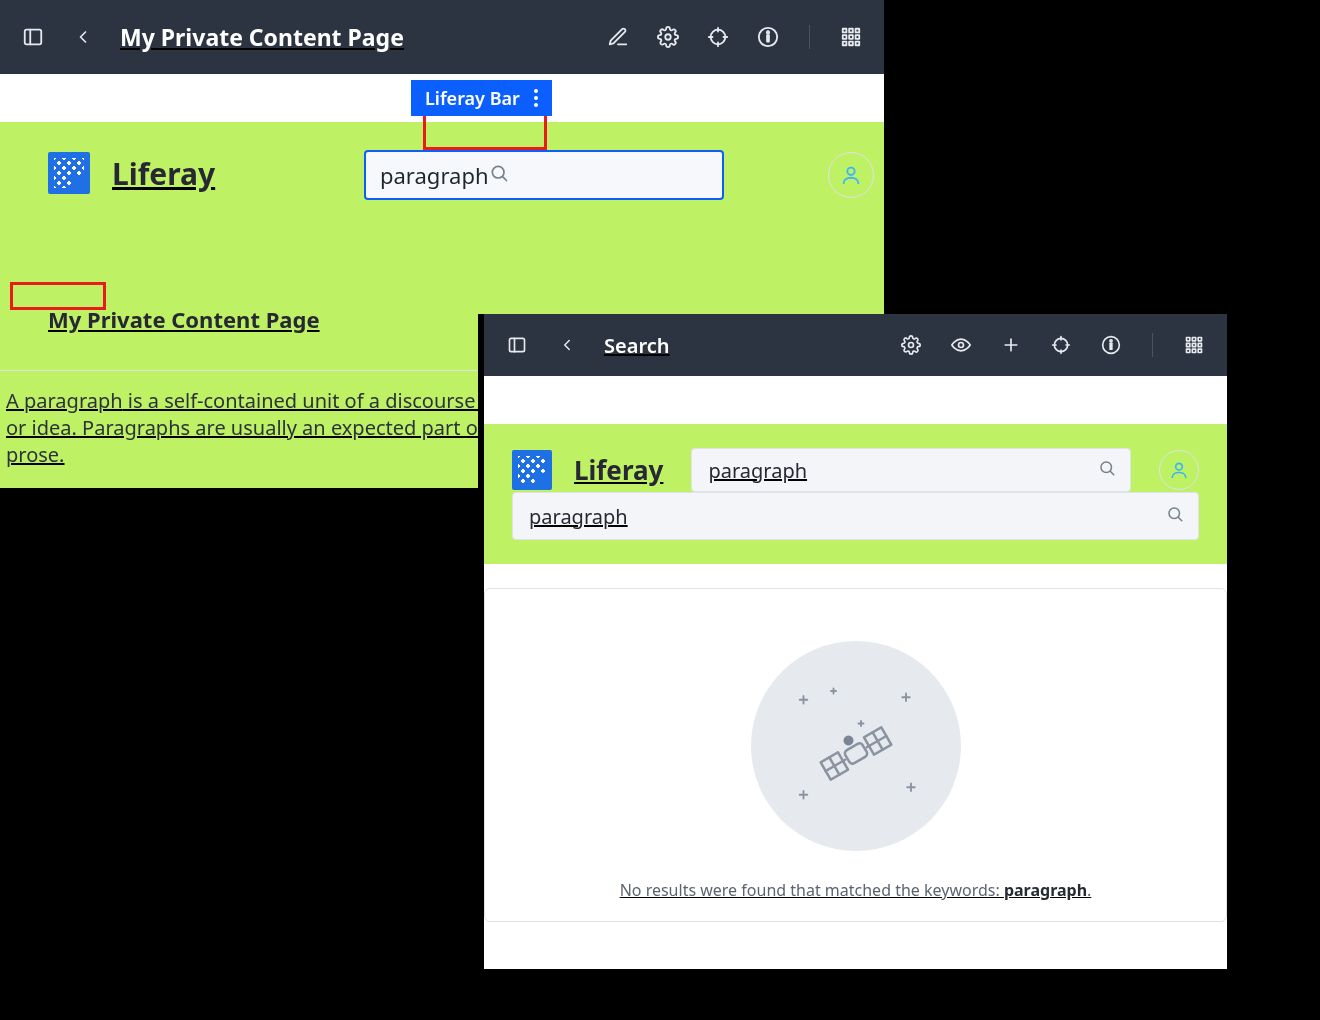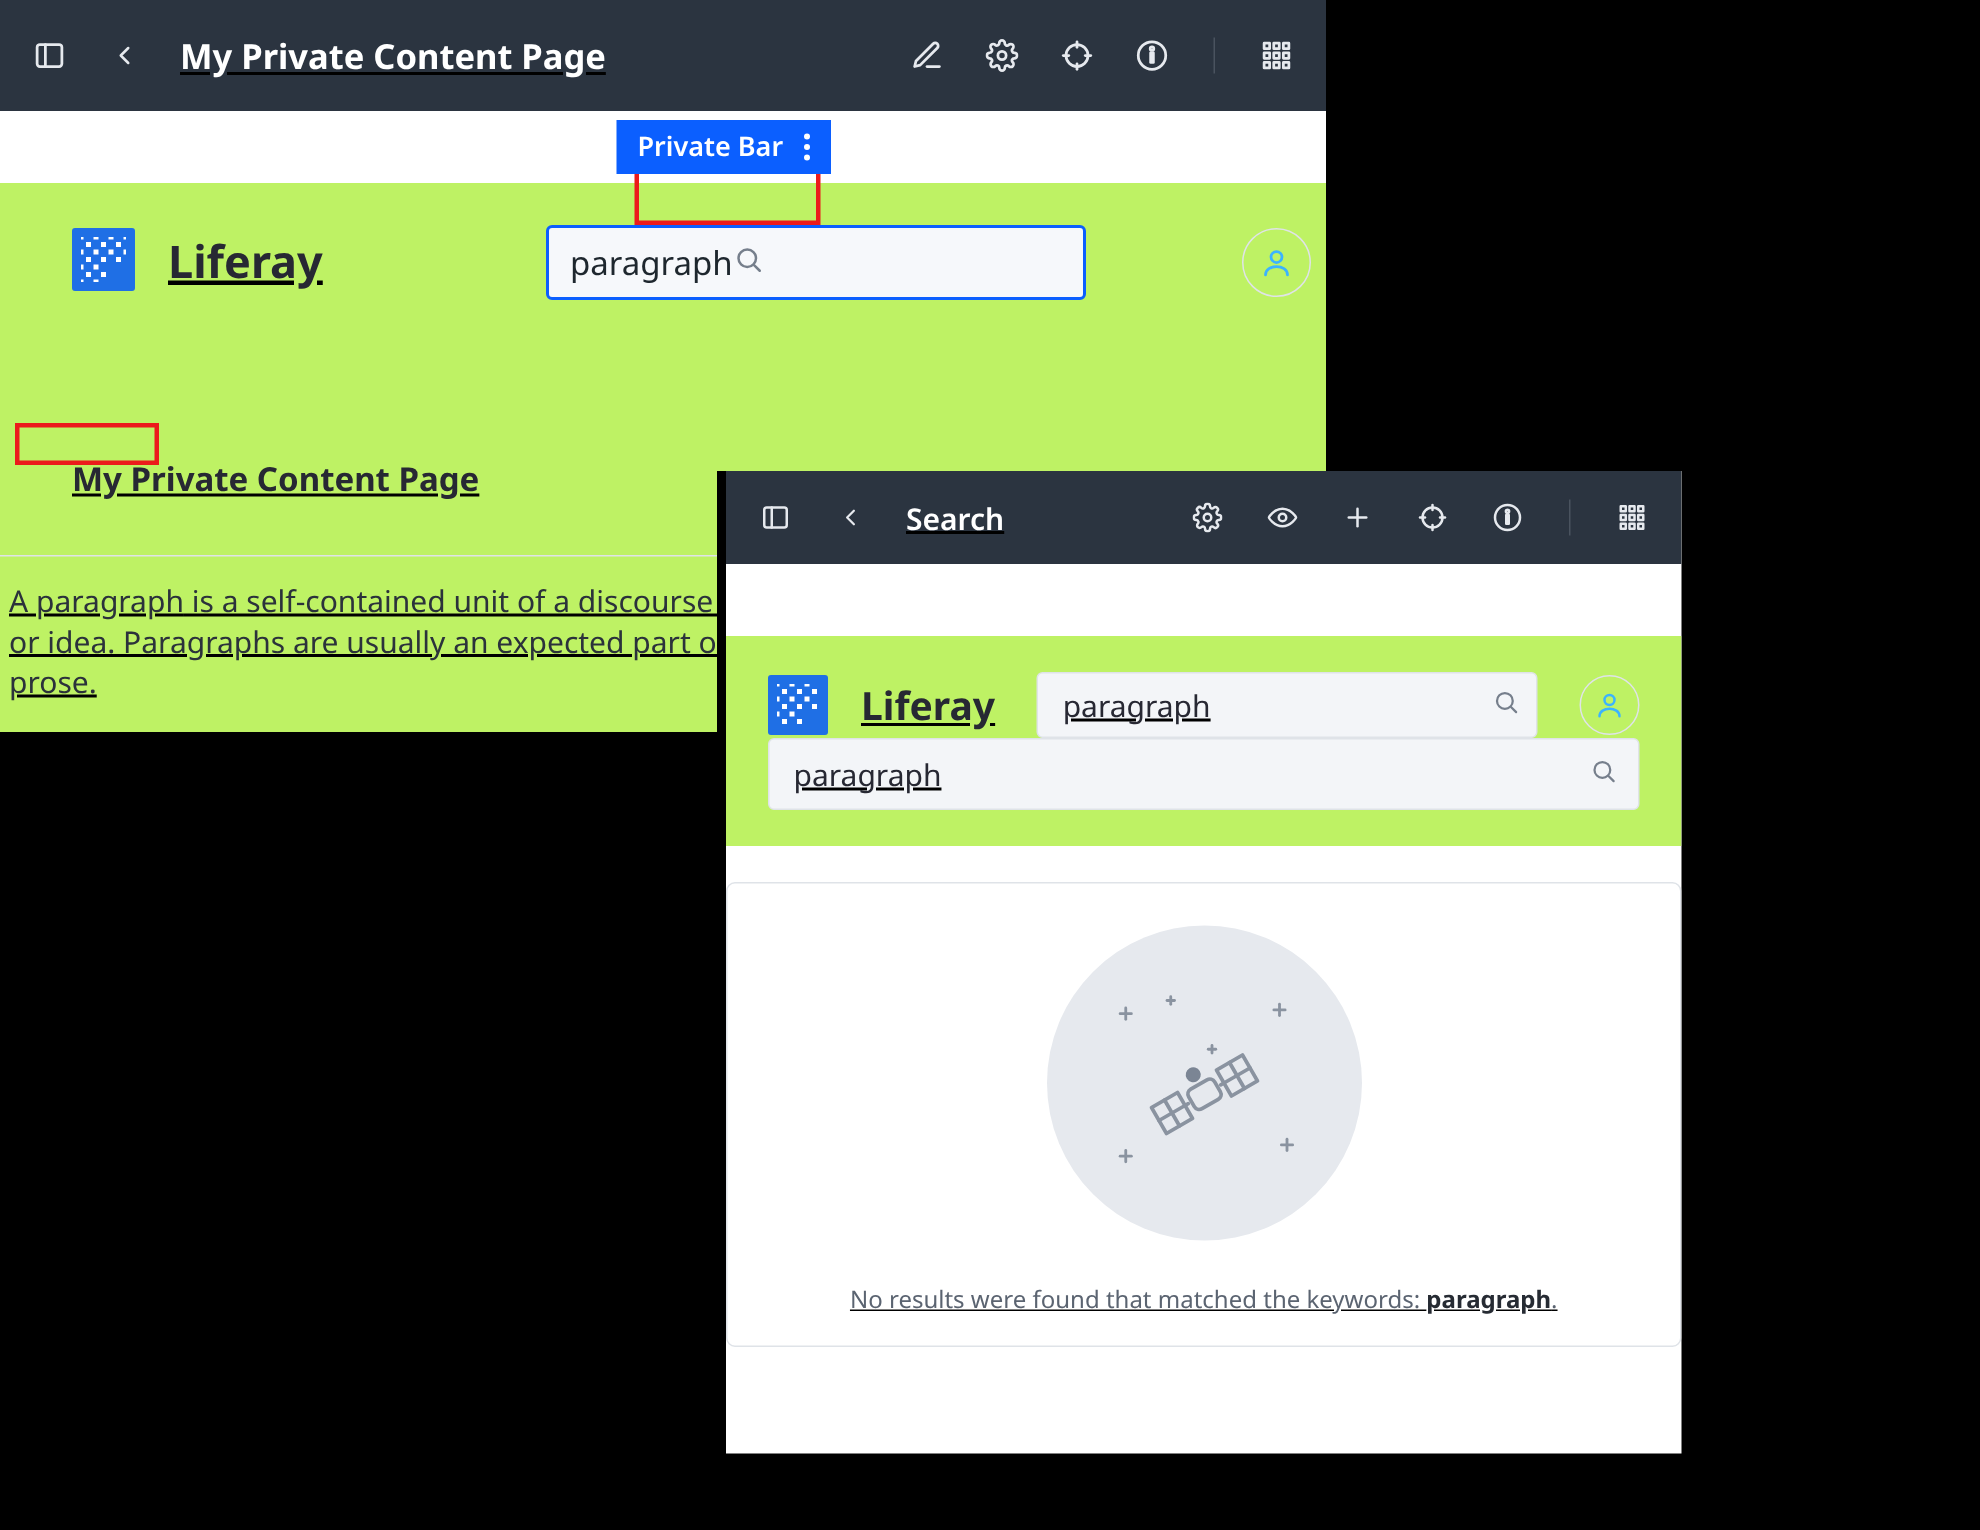--- a/index.html
+++ b/index.html
@@ -54,32 +54,32 @@
 
   .page-heading{font-size:22px;font-weight:700;color:var(--text);margin:110px 0 0 0;}
   .divider{height:1px;background:var(--border);margin:36px -48px 16px -48px;}
   .body-text{font-size:20px;color:#2b323b;margin:14px -48px 0 -48px;padding:0 6px;line-height:1.35;}
 
   .annot{position:absolute;border:3px solid var(--annotation-red);pointer-events:none;}
   #annot-typed{top:110px;left:423px;width:124px;height:40px;}
   #annot-word{top:282px;left:10px;width:96px;height:28px;}
 
   
-  #panel2{left:484px;top:314px;width:637px;height:655px;box-shadow:-6px 0 0 #000;}
+  #panel2{left:484px;top:314px;width:743px;height:655px;box-shadow:-6px 0 0 #000;}
   #panel2 .toolbar{height:62px;}
   #panel2 .tb-title{font-size:20px;font-weight:600;}
   #panel2 .page-body{padding:24px 28px;}
   #panel2 .logo-row .liferay-mark{width:40px;height:40px;}
   #panel2 .brand-name{font-size:26px;}
   #panel2 .header-row{display:flex;align-items:center;gap:28px;}
   #panel2 .header-row .search-wrap{flex:1;min-width:240px;height:44px;}
   #panel2 .avatar{width:40px;height:40px;}
   .breadcrumb{font-size:16px;font-weight:600;color:var(--muted);margin:42px 0 20px 4px;}
   .big-search{height:48px;}
-  .results-card{margin-top:24px;border:1px solid var(--border);border-radius:6px;padding:28px 20px 20px 20px;display:flex;flex-direction:column;align-items:center;gap:28px;}
+  .results-card{margin-top:24px;border:1px solid var(--border);border-radius:6px;padding:52px 20px 20px 20px;display:flex;flex-direction:column;align-items:center;gap:28px;}
   .empty-vis{width:210px;height:210px;background:#e6e9ee;border-radius:50%;display:flex;align-items:center;justify-content:center;color:#8a93a0;}
   .no-res{font-size:16px;color:#5b6471;text-align:center;}
   .no-res b{color:#262b33;}
 
   
   svg{stroke:currentColor;fill:none;stroke-width:2;stroke-linecap:round;stroke-linejoin:round;}
 </style>
 </head>
 <body>
 
@@ -136,21 +136,21 @@
           <rect x="10" y="10" width="4" height="4"></rect>
           <rect x="17" y="10" width="4" height="4"></rect>
           <rect x="3" y="17" width="4" height="4"></rect>
           <rect x="10" y="17" width="4" height="4"></rect>
           <rect x="17" y="17" width="4" height="4"></rect>
         </svg>
     </span>
   </div>
 
   <div class="fragment-tag">
-    <span>Private Bar</span>
+    <span>Liferay Bar</span>
     <span class="dots">
         <span></span>
         <span></span>
         <span></span>
       </span>
   </div>
 
   <div class="page-body">
     <div class="logo-row">
       <div class="liferay-mark"></div>

